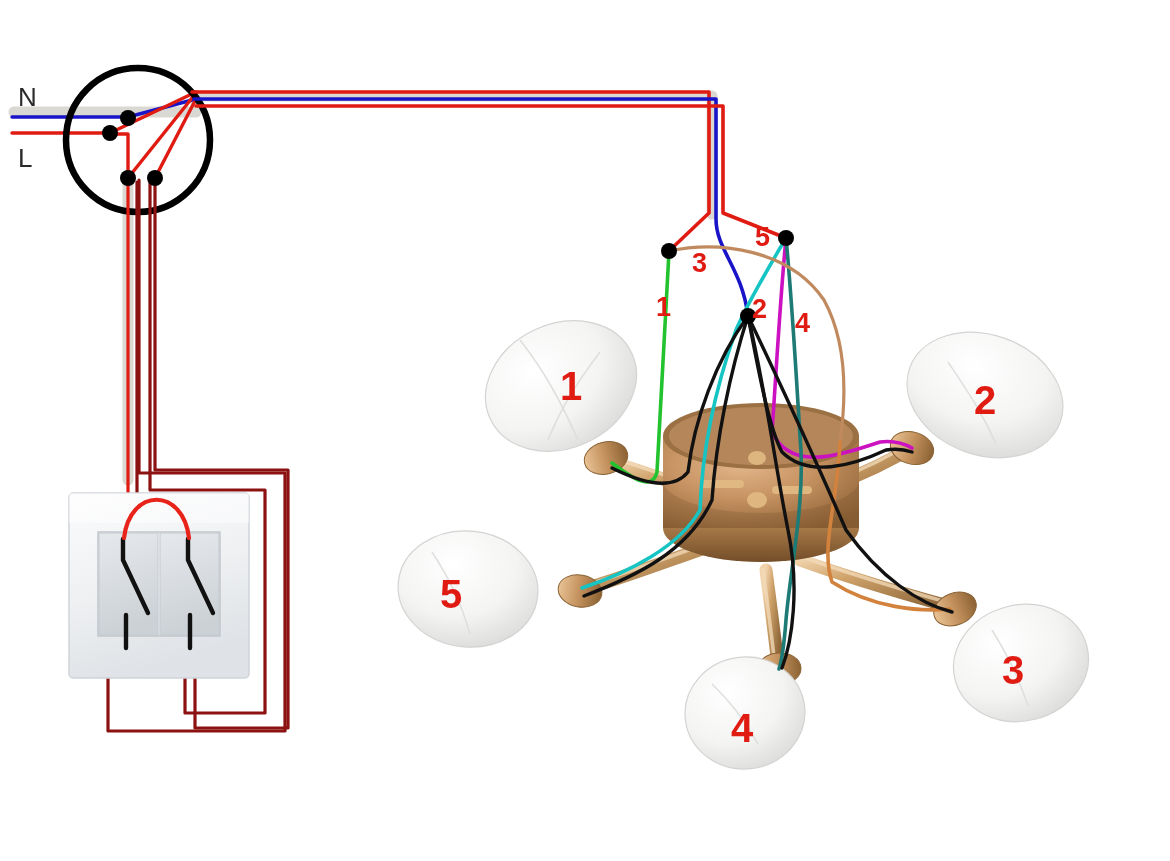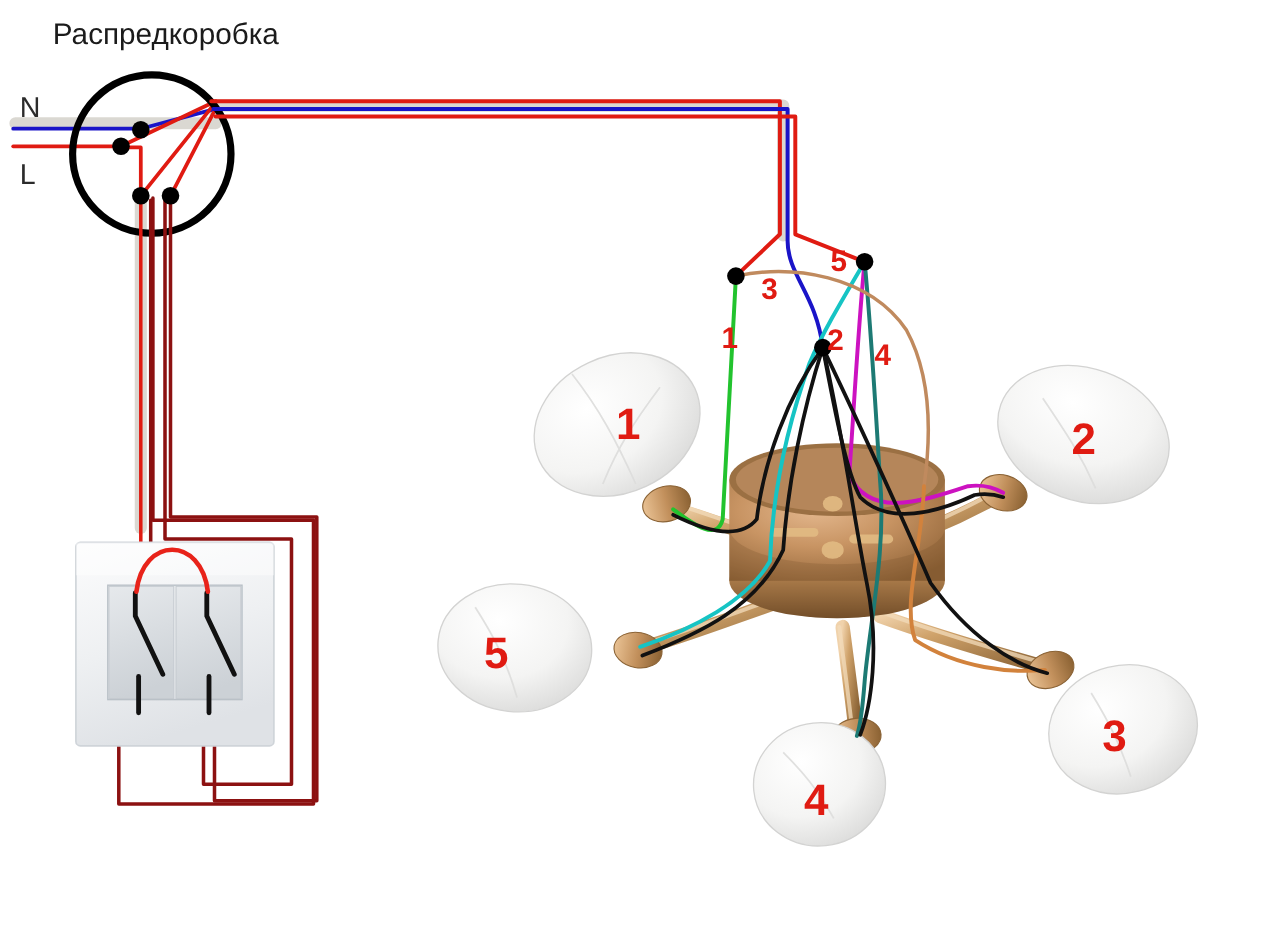--- a/index.html
+++ b/index.html
@@ -241,21 +241,20 @@
       <circle cx="128" cy="118" r="8"></circle>
       <circle cx="110" cy="133" r="8"></circle>
       <circle cx="128" cy="178" r="8"></circle>
       <circle cx="155" cy="178" r="8"></circle>
       <circle cx="669" cy="251" r="8"></circle>
       <circle cx="786" cy="238" r="8"></circle>
       <circle cx="748" cy="316" r="8"></circle>
     </g>
   </svg>
 
-  <div class="title-txt">Распредкоробка</div>
 
   <div class="nl-txt" style="left:18px; top:82px;">N</div>
   <div class="nl-txt" style="left:18px; top:143px;">L</div>
 
   <div class="lbl lbl-lamp" style="left:560px; top:366px;">1</div>
   <div class="lbl lbl-lamp" style="left:974px; top:380px;">2</div>
   <div class="lbl lbl-lamp" style="left:1002px; top:650px;">3</div>
   <div class="lbl lbl-lamp" style="left:731px; top:708px;">4</div>
   <div class="lbl lbl-lamp" style="left:440px; top:574px;">5</div>
 

